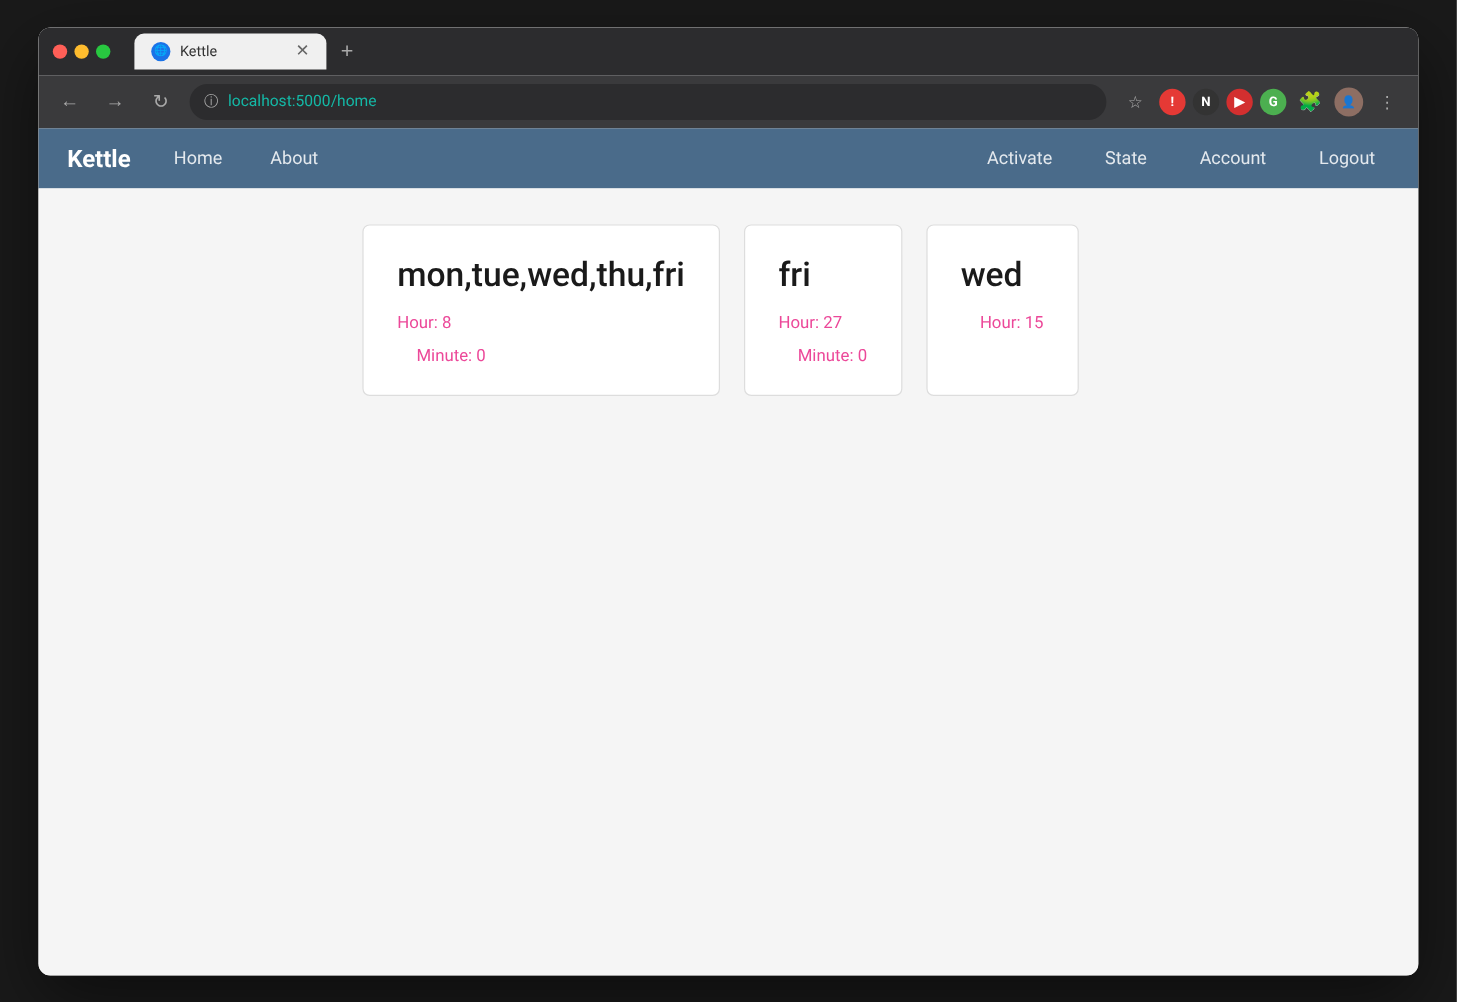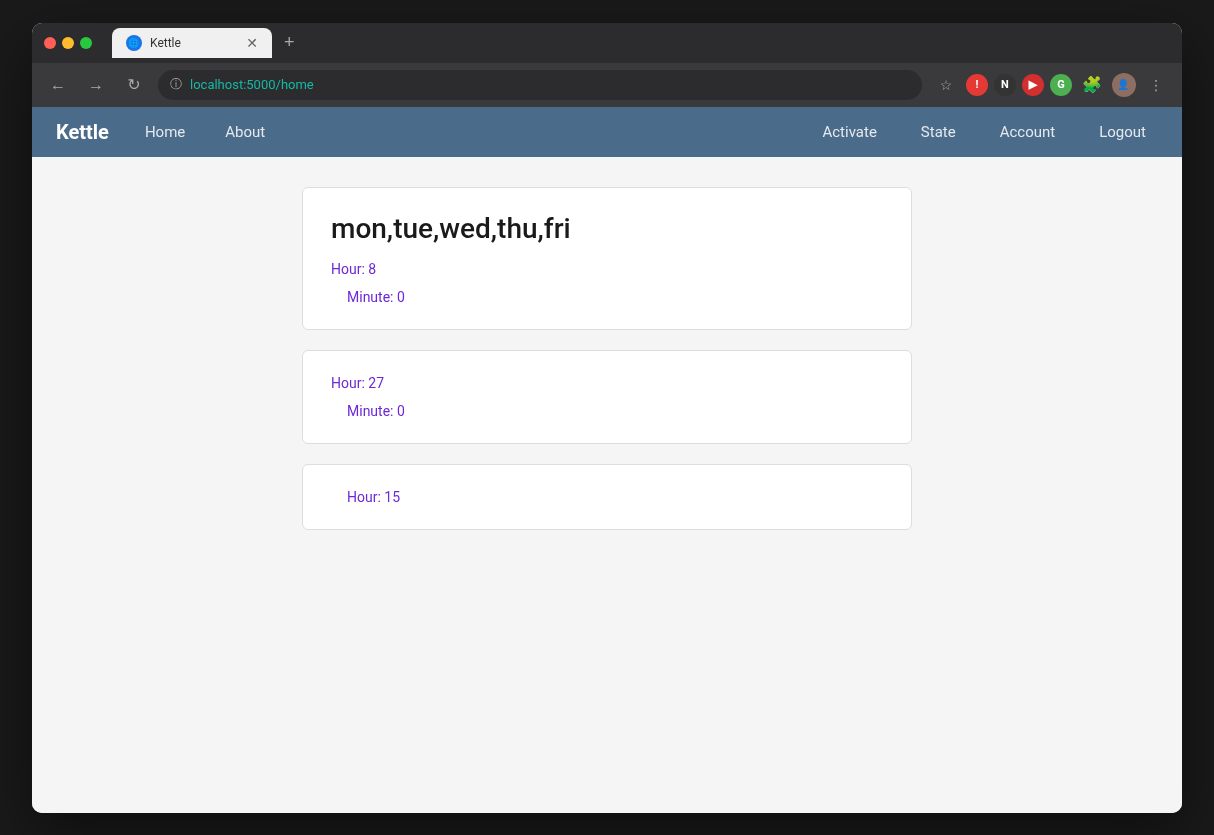--- a/index.html
+++ b/index.html
@@ -243,41 +243,41 @@
       background: #f5f5f5;
       overflow-y: auto;
       padding: 30px 0;
     }
 
     .cards-container {
       max-width: 650px;
       margin: 0 auto;
       padding: 0 20px;
       display: flex;
-      flex-direction: column;
+      flex-direction: row;
       gap: 20px;
     }
 
     .schedule-card {
       background: white;
       border: 1px solid #ddd;
       border-radius: 6px;
       padding: 24px 28px;
     }
 
     .card-title {
       font-size: 28px;
       font-weight: 500;
       color: #1a1a1a;
       margin-bottom: 16px;
     }
 
     .card-detail {
       font-size: 14px;
-      color: #6d28d9;
+      color: #ec4899;
       margin-bottom: 12px;
     }
 
     .card-detail:last-child {
       margin-bottom: 0;
       margin-left: 16px;
     }
   </style>
 </head>
 <body>
@@ -341,22 +341,24 @@
   </div>
 
   <div class="page-content">
     <div class="cards-container" id="cards-container">
     <div class="schedule-card">
       <div class="card-title">mon,tue,wed,thu,fri</div>
       <div class="card-detail">Hour: 8</div>
       <div class="card-detail">Minute: 0</div>
     </div>
         <div class="schedule-card">
+      <div class="card-title">fri</div>
       <div class="card-detail">Hour: 27</div>
       <div class="card-detail">Minute: 0</div>
     </div>
         <div class="schedule-card">
+      <div class="card-title">wed</div>
       <div class="card-detail">Hour: 15</div>
     </div>
       </div>
   </div>
 
 </div>
 
 </body></html>

